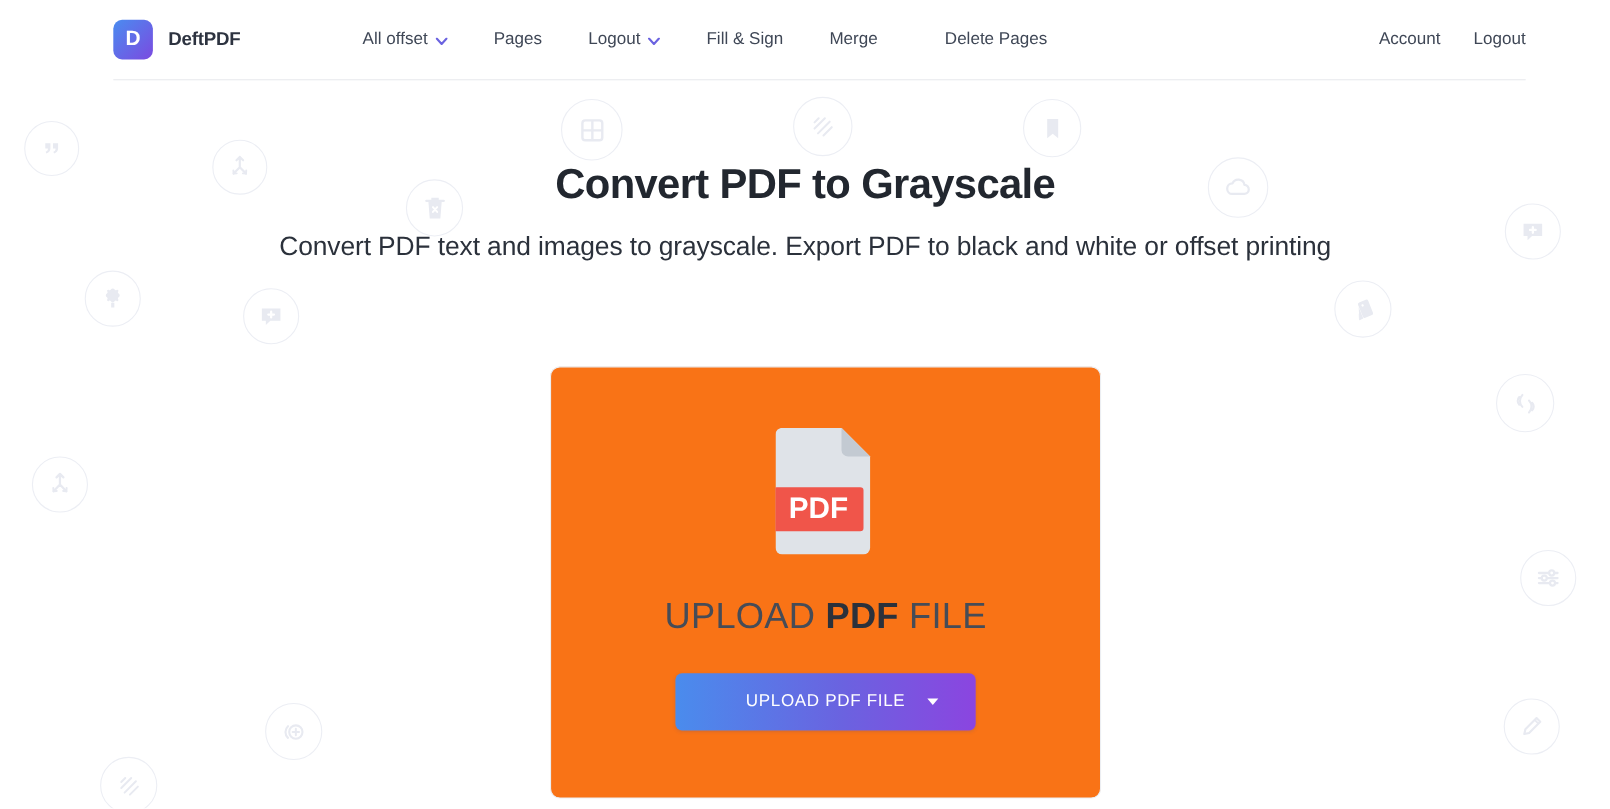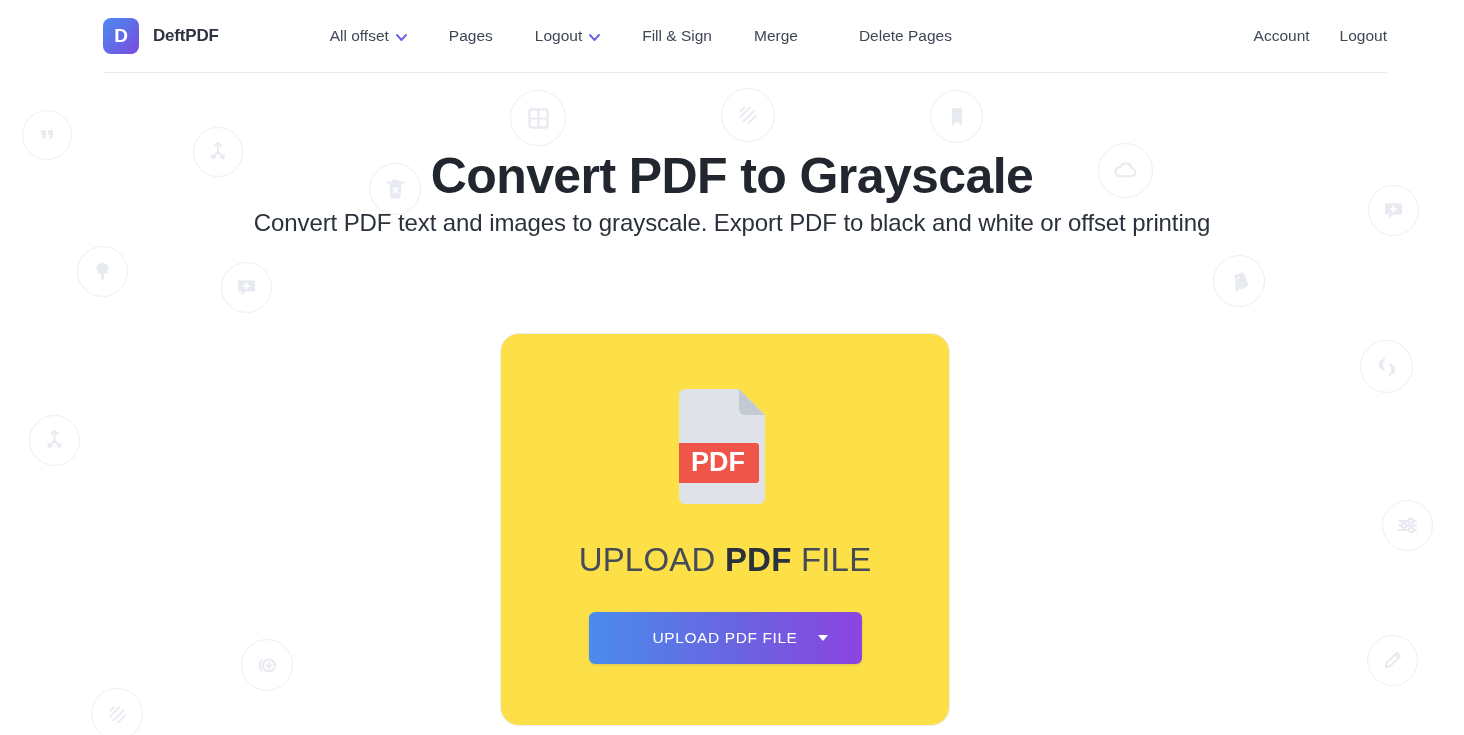--- a/index.html
+++ b/index.html
@@ -126,46 +126,47 @@
   
   #hero {
     position: absolute;
     left: 0;
     top: 146px;
     width: 1464px;
     z-index: 3;
     text-align: center;
   }
   #page-title {
-    font-size: 50px;
+    font-size: 38px;
     font-weight: bold;
     color: #22272f;
     letter-spacing: -0.6px;
     line-height: 1.2;
   }
   #page-subtitle {
+    margin-top: 16px;
     font-size: 24px;
     color: #2b313b;
     line-height: 1.42;
     width: 1140px;
     margin-left: auto;
     margin-right: auto;
     letter-spacing: -0.1px;
   }
 
   
   #upload-card {
     position: absolute;
     left: 500px;
     top: 333px;
-    width: 450px;
+    width: 501px;
     height: 393px;
     border: 1px solid #eceef2;
-    border-radius: 19px;
-    background: #fde047;
+    border-radius: 9px;
+    background: #f97316;
     z-index: 4;
     display: flex;
     flex-direction: column;
     align-items: center;
   }
 
   #pdf-file-icon {
     position: relative;
     width: 92px;
     height: 115px;

